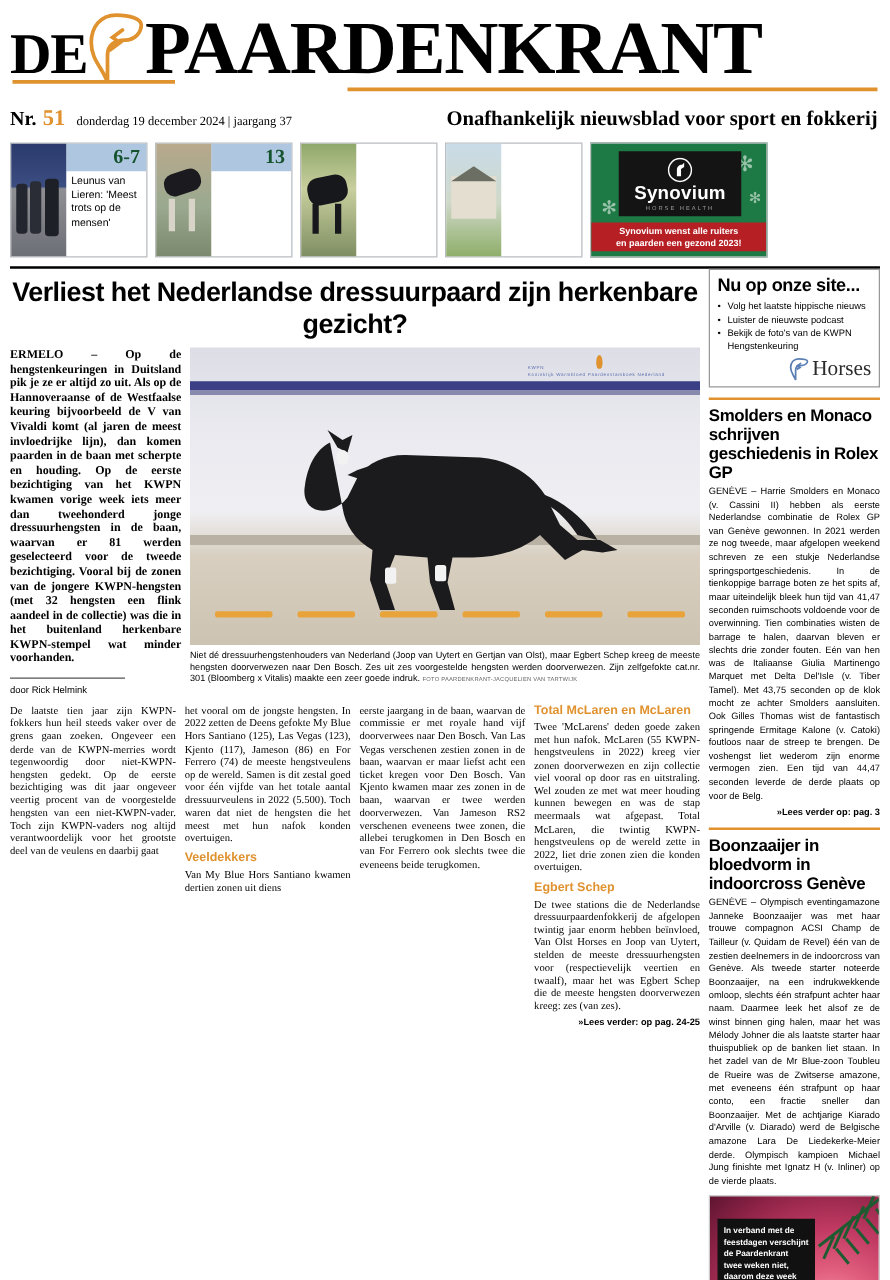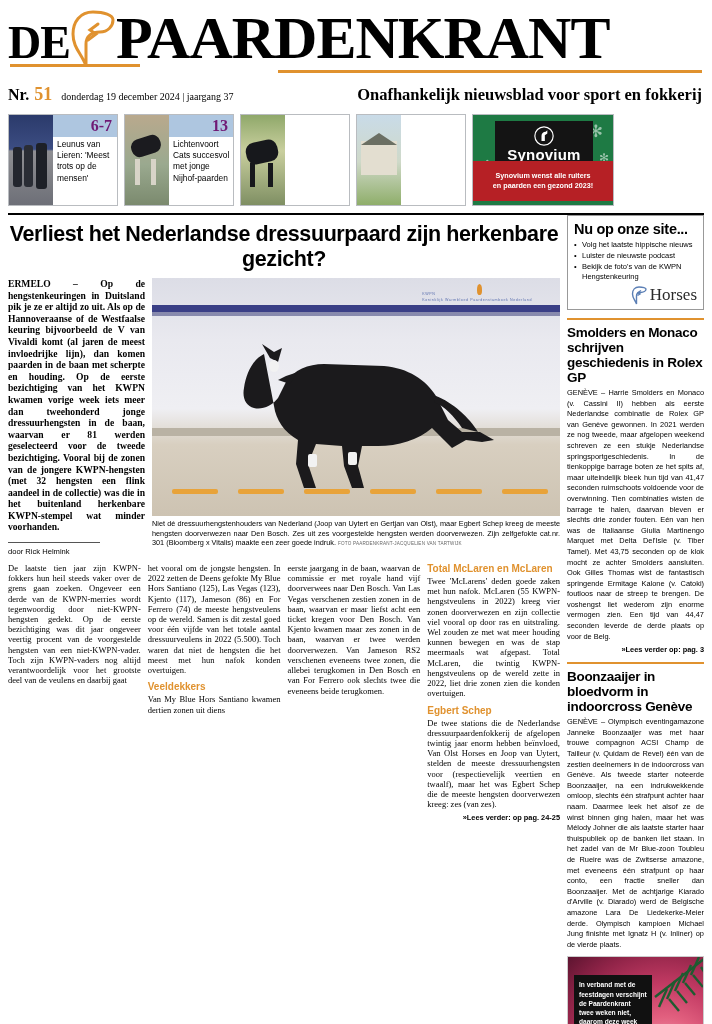--- a/index.html
+++ b/index.html
@@ -48,42 +48,42 @@
 
   
   .teaser-strip { display: flex; gap: 6px; margin-top: 8px; height: 92px; }
   .teaser {
     width: 110px; height: 92px; border: 1px solid #b9bcc0;
     display: flex; background: #fff;
   }
   .teaser-photo { width: 44px; height: 100%; position: relative; overflow: hidden; }
   .teaser-right { flex: 1; display: flex; flex-direction: column; }
   .teaser-num {
-    height: 22px; background: #AEC6E0; color: #701a75;
+    height: 22px; background: #AEC6E0; color: #14532d;
     font-family: "Liberation Serif", serif; font-weight: 700; font-size: 16px;
     text-align: right; padding-right: 5px; line-height: 22px;
   }
   .teaser.brown .teaser-num { background: #B9A397; color: #2b1f19; }
   .teaser-text {
     flex: 1; font-size: 8.4px; line-height: 11.2px; padding: 2px 3px 0 4px;
     font-family: "Liberation Sans", sans-serif;
   }
   .synovium {
     width: 142px; height: 92px; border: 1px solid #b9bcc0;
     background: #1E7A44; position: relative; overflow: hidden;
   }
   .syn-logo {
     position: absolute; left: 22px; top: 6px; width: 98px; height: 52px;
     background: #141414; display: flex; flex-direction: column;
     align-items: center; justify-content: center;
   }
   .syn-name { color: #fff; font-weight: 700; font-size: 15px; letter-spacing: .2px; }
   .syn-sub { color: #9a9a9a; font-size: 4.6px; letter-spacing: 1.6px; margin-top: 1px; }
   .syn-banner {
-    position: absolute; left: 0; right: 0; bottom: 4px; height: 40px;
+    position: absolute; left: 0; right: 0; bottom: 4px; height: 23px;
     background: #B62025; color: #fff; font-size: 7.2px; font-weight: 700;
     display: flex; flex-direction: column; align-items: center; justify-content: center;
     text-align: center; line-height: 10px;
   }
   .snowflake { position: absolute; color: rgba(255,255,255,.55); }
 
   
   .rule-thick { height: 2px; background: #000; margin-top: 7px; }
   .headline {
     font-family: "Liberation Sans", sans-serif; font-weight: 700;
@@ -211,21 +211,20 @@
     </div>
 
     <div class="teaser">
       <div class="teaser-photo" style="background:linear-gradient(#b9a98d 0%,#9aa98f 55%,#7b8a6e 100%)">
         <div style="position:absolute;left:6px;top:22px;width:30px;height:18px;background:#1b1b1f;border-radius:8px;transform:rotate(-18deg)"></div>
         <div style="position:absolute;left:10px;top:44px;width:5px;height:26px;background:#d8d4c8"></div>
         <div style="position:absolute;left:26px;top:44px;width:5px;height:26px;background:#d8d4c8"></div>
       </div>
       <div class="teaser-right">
         <div class="teaser-num">13</div>
-        <div class="teaser-text">Lichtenvoort Cats succesvol met jonge Nijhof-paarden</div>
       </div>
     </div>
 
     <div class="teaser">
       <div class="teaser-photo" style="background:linear-gradient(#8fa86a 0%,#c9cf9e 40%,#7f8f63 100%)">
         <div style="position:absolute;left:5px;top:26px;width:32px;height:22px;background:#17181c;border-radius:9px;transform:rotate(-12deg)"></div>
         <div style="position:absolute;left:9px;top:48px;width:5px;height:24px;background:#17181c"></div>
         <div style="position:absolute;left:27px;top:48px;width:5px;height:24px;background:#17181c"></div>
       </div>
     </div>

